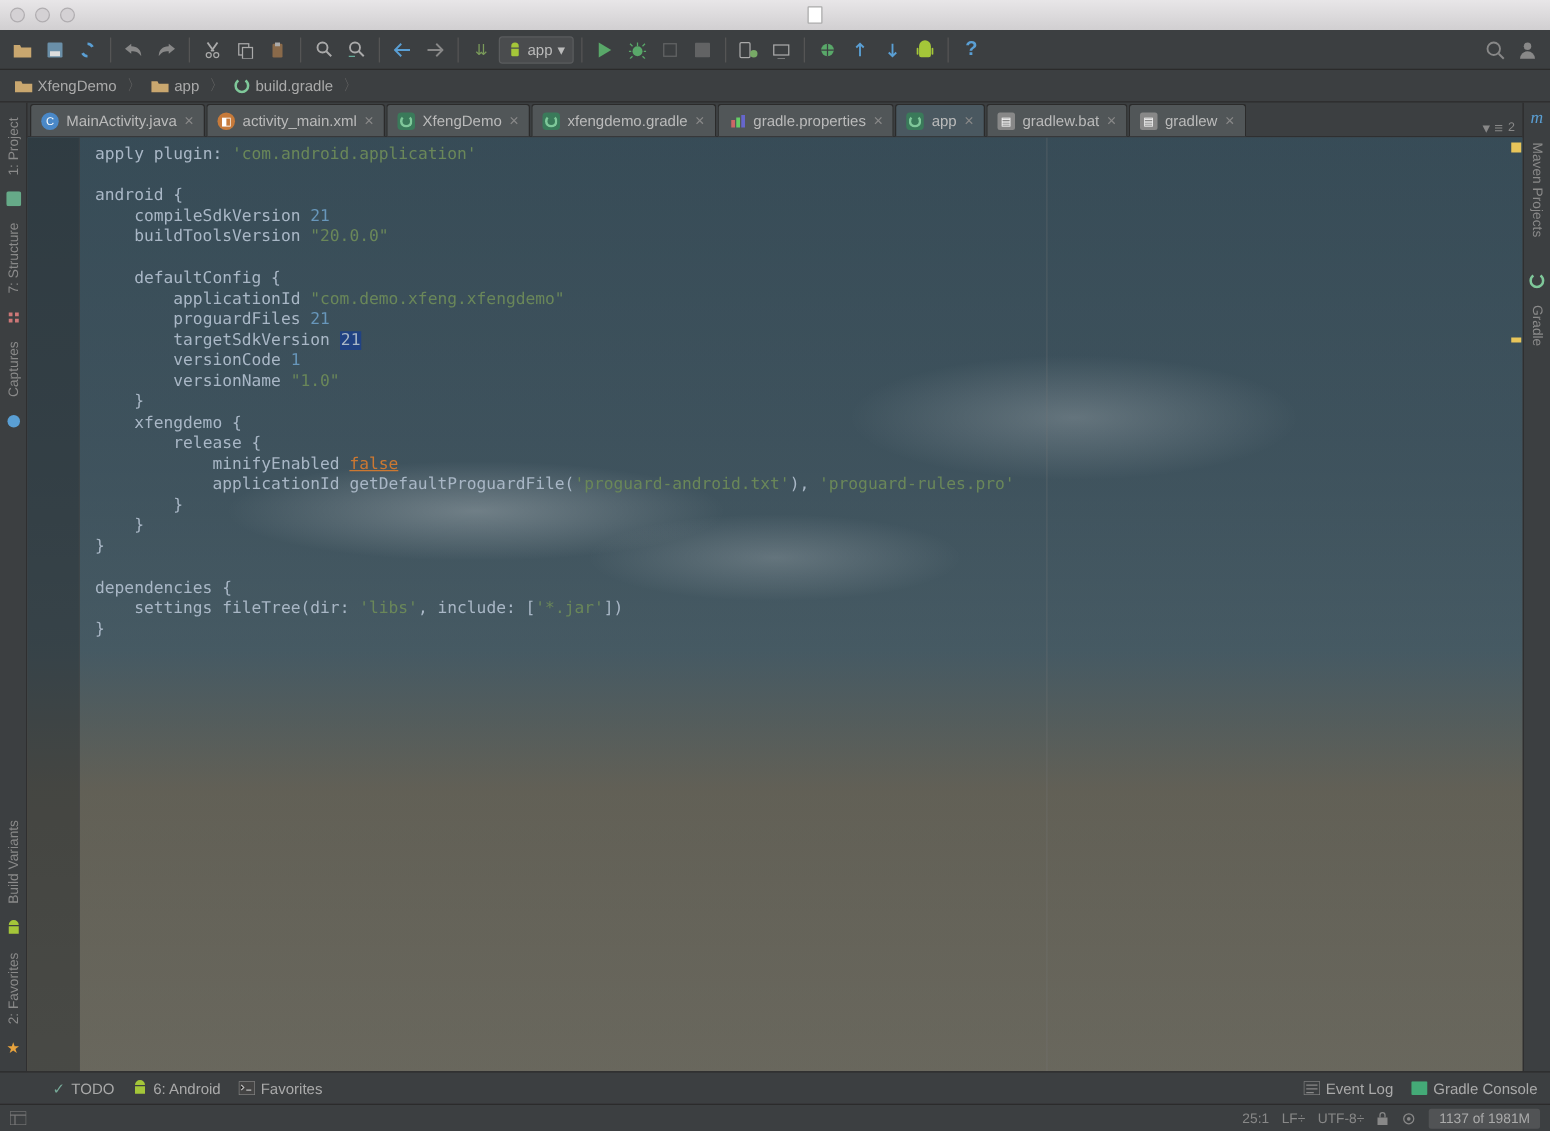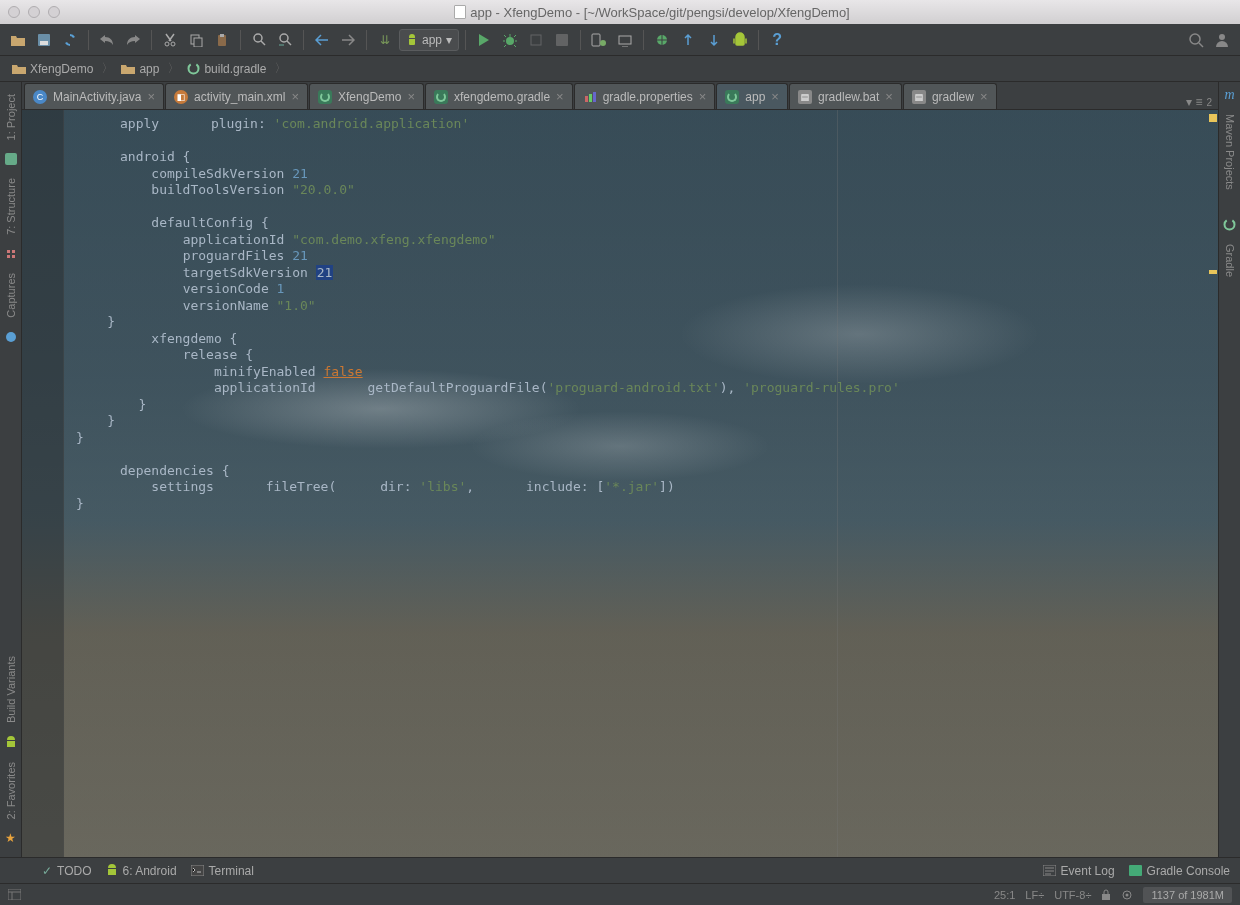--- a/index.html
+++ b/index.html
@@ -104,21 +104,21 @@
   background:rgba(120,120,120,0.3);
 }
 .code {
   position:absolute; left:54px; top:6px;
   font-family:"Menlo","Consolas",monospace; font-size:13px; line-height:16.5px;
   white-space:pre; color:#a9b7c6;
 }
 .kw { color:#cc7832;text-decoration:underline; }
 .str { color:#6a8759; }
 .num { color:#6897bb; }
-.ident { color:#a9b7c6;margin-left:44px; }
+.ident { color:#a9b7c6; }
 .sel { background:#214283; padding:0 1px; }
 .editor-marks {
   position:absolute; right:0; top:0; bottom:0; width:12px;
 }
 .mark { position:absolute; right:1px; width:8px; height:4px; }
 
 .bottombar {
   height:26px; background:#3c3f41; border-top:1px solid #2b2b2b;
   display:flex; align-items:center; padding:0 10px; gap:14px; color:#aaa;
 }
@@ -137,21 +137,20 @@
 <body>
 
 <div class="titlebar">
   <div class="traffic">
     <span></span>
     <span></span>
     <span></span>
   </div>
   <div class="title">
     <span class="file-icon-small"></span>
-    <span>app - XfengDemo - [~/WorkSpace/git/pengsi/develop/XfengDemo]</span>
   </div>
 </div>
 
 <div class="toolbar">
   <div class="tb-btn">
       <svg width="16" height="14">
         <path d="M1 3h5l1 2h8v8H1z" fill="#c9a76f"></path>
       </svg>
     </div>
   <div class="tb-btn">
@@ -483,21 +482,21 @@
       </span>
     <span>6: Android</span>
   </div>
   <div class="bottom-item">
     <span>
         <svg width="13" height="11">
           <rect width="13" height="11" fill="#444" stroke="#888"></rect>
           <path d="M2 3l2 2-2 2M6 7h4" stroke="#bbb" stroke-width="1"></path>
         </svg>
       </span>
-    <span>Terminal</span>
+    <span>Favorites</span>
   </div>
   <div class="bottombar-spacer"></div>
   <div class="bottom-item">
     <span>
         <svg width="13" height="11">
           <rect width="13" height="11" fill="none" stroke="#888"></rect>
           <path d="M2 3h9M2 6h9M2 9h6" stroke="#888"></path>
         </svg>
       </span>
     <span>Event Log</span>

